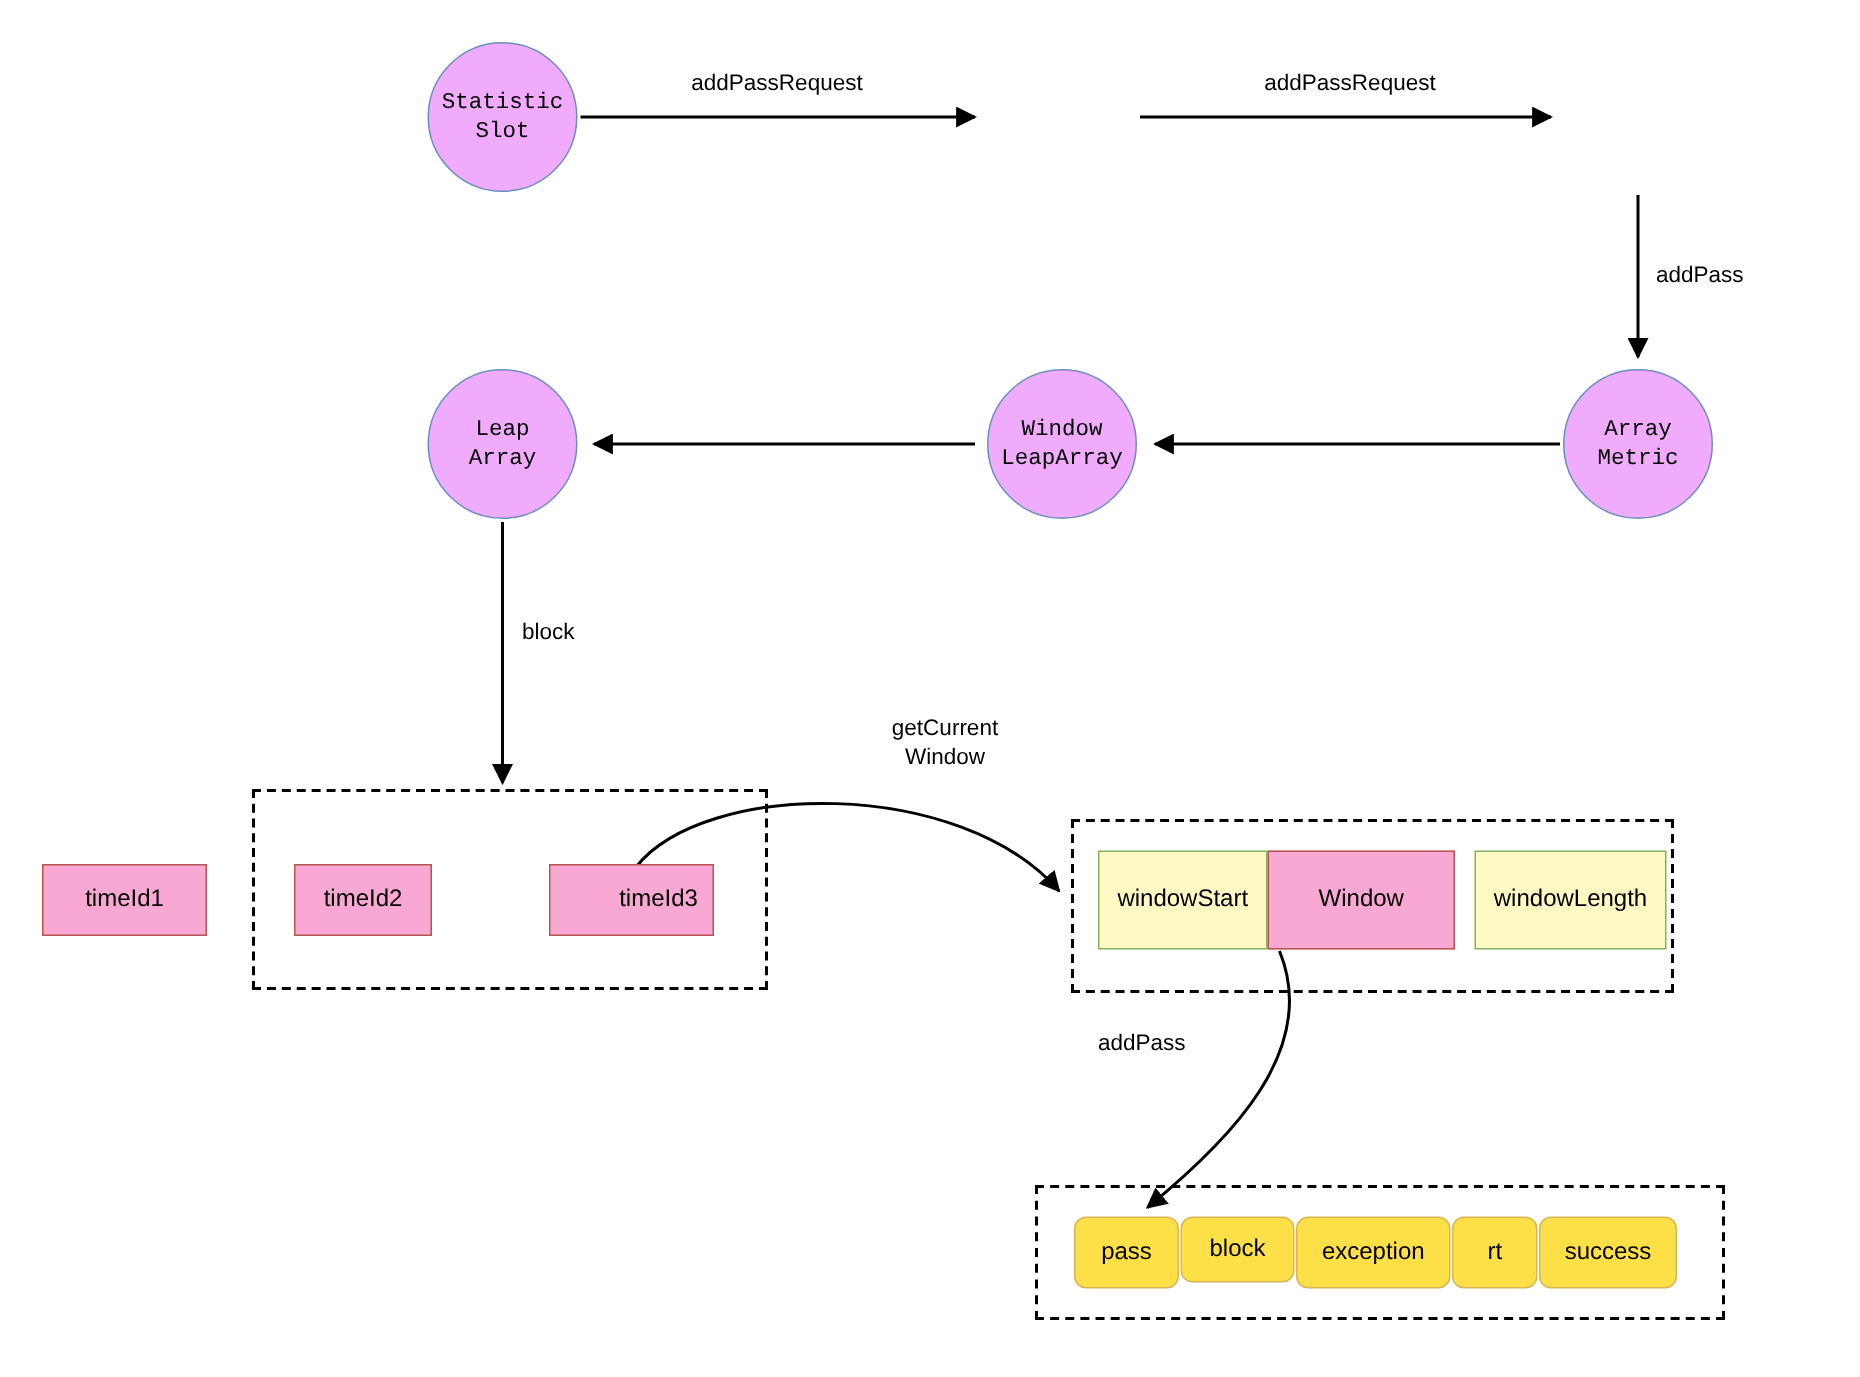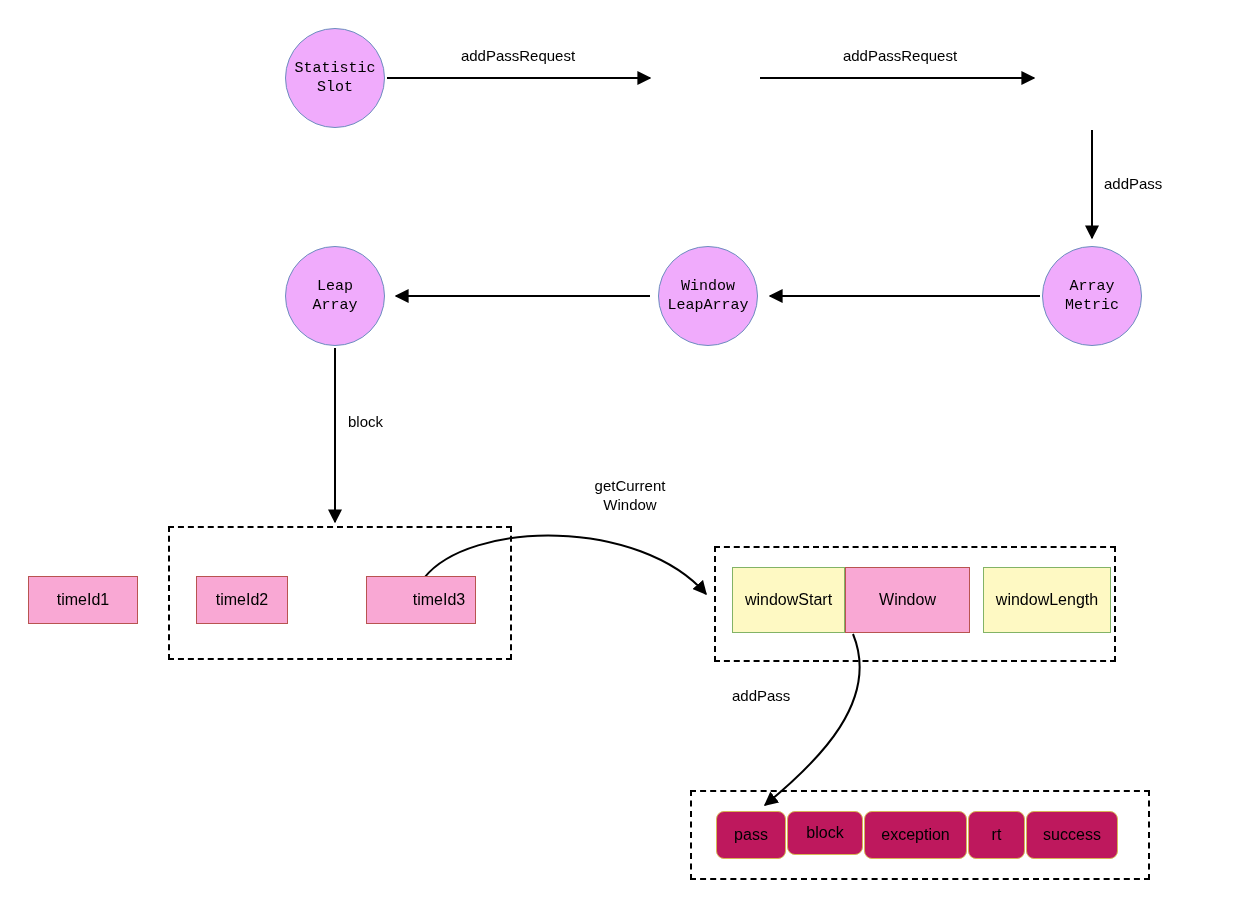--- a/index.html
+++ b/index.html
@@ -33,21 +33,21 @@
   }
 
   
   .rbox{
     position:absolute;box-sizing:border-box;
     display:flex;align-items:center;justify-content:center;
     font-size:16px;color:#000;white-space:nowrap;
   }
   .rbox.pink{background:#f9a8d4;border:1.5px solid #b85450;}
   .rbox.green{background:#fef9c3;border:1.5px solid #82b366;}
-  .rbox.yellow{background:#be185d;border:1.5px solid #d6b656;border-radius:8px;}
+  .rbox.yellow{background:#fde047;border:1.5px solid #d6b656;border-radius:8px;}
 </style>
 </head>
 <body>
 
 <div id="canvas">
 
   <svg class="layer" viewBox="0 0 1240 918">
     <defs>
       <marker id="arrow" viewBox="0 0 10 10" refX="9" refY="5" markerWidth="7" markerHeight="7" orient="auto-start-reverse">
         <path d="M 0 0 L 10 5 L 0 10 z" fill="#000"></path>

